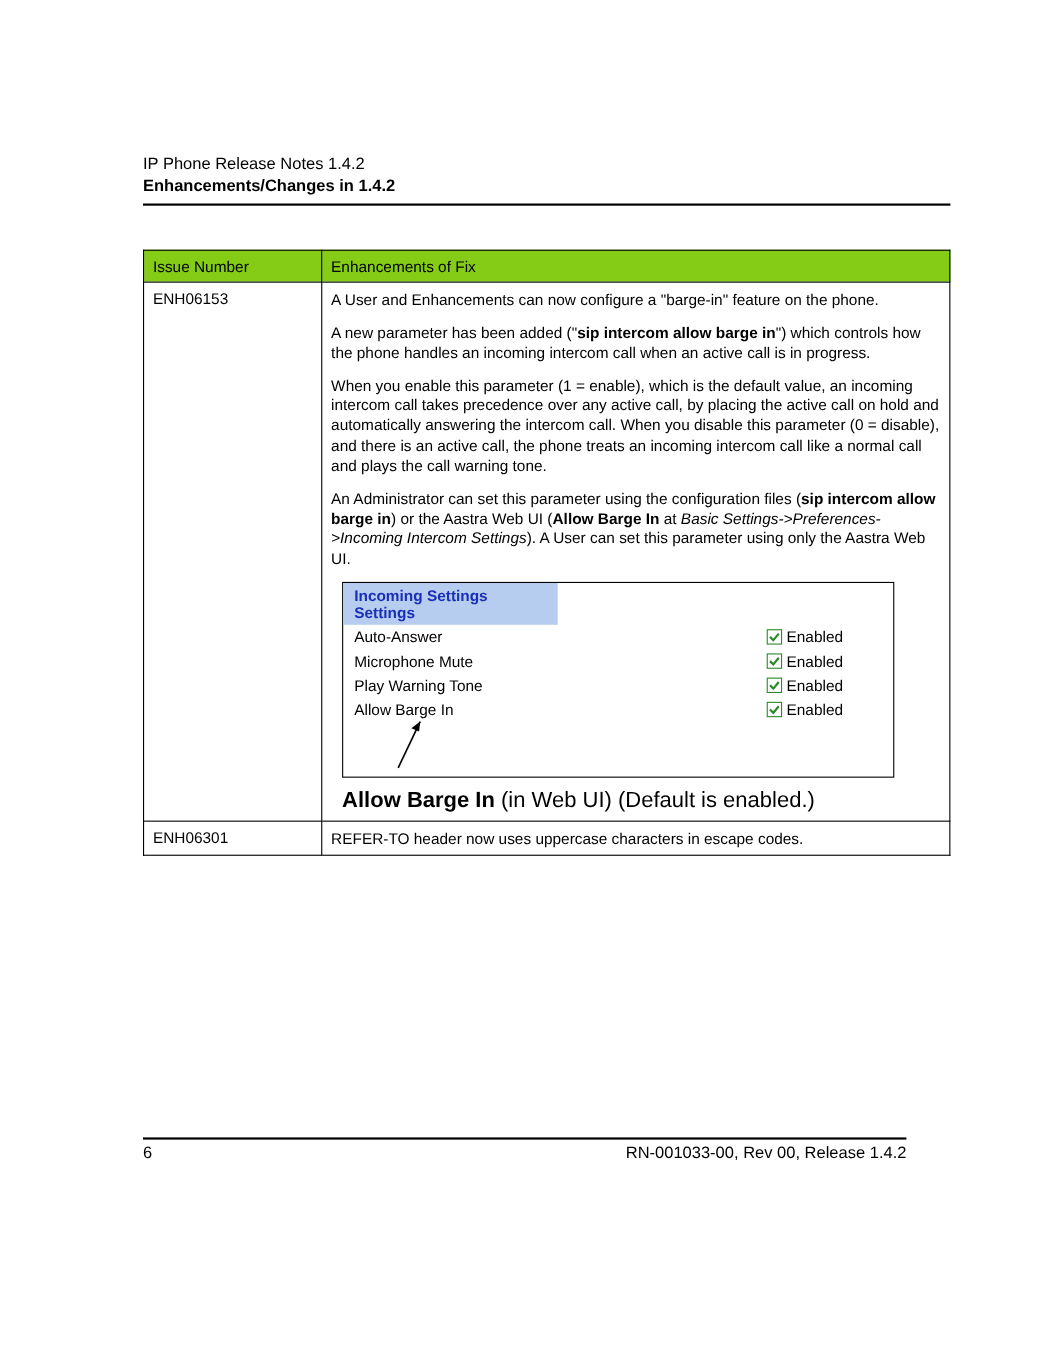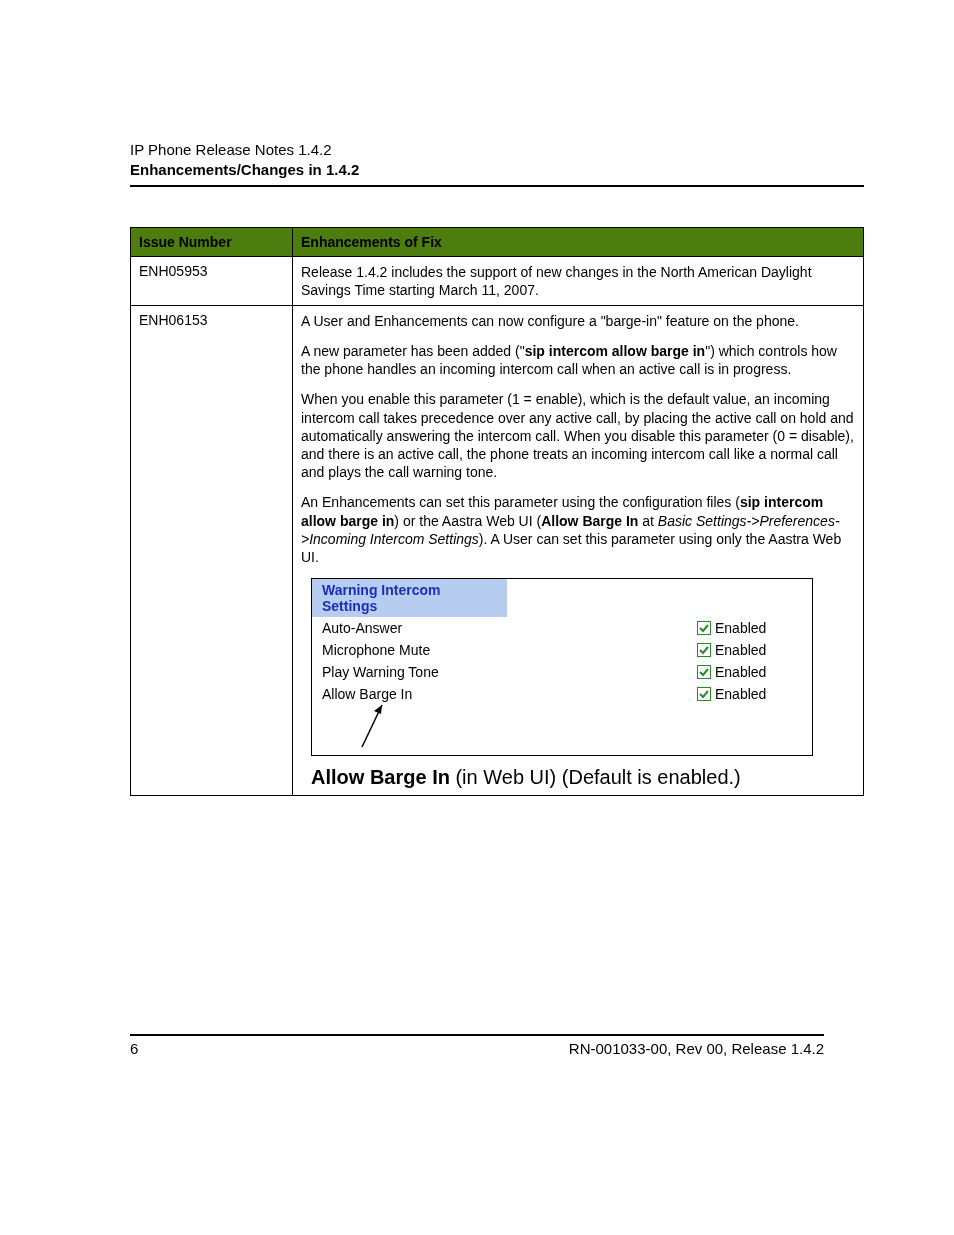--- a/index.html
+++ b/index.html
@@ -33,22 +33,22 @@
     width: 100%;
     font-size: 14px;
   }
   .main-table th, .main-table td {
     border: 1px solid #000;
     padding: 6px 8px;
     vertical-align: top;
     text-align: left;
   }
   .main-table th {
-    background: #4d7c0f;
-    font-weight: bold;
+    background: #84cc16;
+    font-weight: normal;
   }
   .col-issue { width: 145px; }
   .desc p { margin: 0 0 12px 0; line-height: 1.3; }
   .desc p:last-child { margin-bottom: 0; }
   .b { font-weight: bold; }
   .i { font-style: italic; }
 
   .ui-panel {
     border: 1px solid #000;
     margin: 10px 0 10px 10px;
@@ -112,39 +112,33 @@
 
   <table class="main-table">
     <thead>
       <tr>
         <th class="col-issue">Issue Number</th>
         <th>Enhancements of Fix</th>
       </tr>
     </thead>
     <tbody>
       <tr>
-        <td>ENH05953</td>
-        <td class="desc">
-          <p>Release 1.4.2 includes the support of new changes in the North American Daylight Savings Time starting March 11, 2007.</p>
-        </td>
-      </tr>
-      <tr>
         <td>ENH06153</td>
         <td class="desc">
           <p>A User and Enhancements can now configure a "barge-in" feature on the phone.</p>
           <p>
             <span>A new parameter has been added ("</span><span class="b">sip intercom allow barge in</span><span>") which controls how the phone handles an incoming intercom call when an active call is in progress.</span>
           </p>
           <p>When you enable this parameter (1 = enable), which is the default value, an incoming intercom call takes precedence over any active call, by placing the active call on hold and automatically answering the intercom call. When you disable this parameter (0 = disable), and there is an active call, the phone treats an incoming intercom call like a normal call and plays the call warning tone.</p>
           <p>
-            <span>An Enhancements can set this parameter using the configuration files (</span><span class="b">sip intercom allow barge in</span><span>) or the Aastra Web UI (</span><span class="b">Allow Barge In</span><span> at </span><span class="i">Basic Settings-&gt;Preferences-&gt;Incoming Intercom Settings</span><span>). A User can set this parameter using only the Aastra Web UI.</span>
+            <span>An Administrator can set this parameter using the configuration files (</span><span class="b">sip intercom allow barge in</span><span>) or the Aastra Web UI (</span><span class="b">Allow Barge In</span><span> at </span><span class="i">Basic Settings-&gt;Preferences-&gt;Incoming Intercom Settings</span><span>). A User can set this parameter using only the Aastra Web UI.</span>
           </p>
 
           <div class="ui-panel">
-            <div class="ui-title">Warning Intercom Settings</div>
+            <div class="ui-title">Incoming Settings Settings</div>
             <div class="ui-row">
               <span class="ui-label">Auto-Answer</span>
               <span class="ui-check">
                   <svg width="10" height="10" viewBox="0 0 10 10">
                     <polyline points="1,5 4,8 9,2" fill="none" stroke="#2a8a2a" stroke-width="2"></polyline>
                   </svg>
                 </span>
               <span>Enabled</span>
             </div>
             <div class="ui-row">
@@ -177,20 +171,26 @@
             <div class="arrow-holder">
               <svg class="arrow-svg" width="60" height="55">
                 <line x1="10" y1="50" x2="30" y2="8" stroke="#000" stroke-width="1.5"></line>
                 <polygon points="30,8 22,14 29,17" fill="#000"></polygon>
               </svg>
             </div>
           </div>
           <div class="caption">
             <span class="b">Allow Barge In</span><span> (in Web UI) (Default is enabled.)</span>
           </div>
+        </td>
+      </tr>
+      <tr>
+        <td>ENH06301</td>
+        <td class="desc">
+          <p>REFER-TO header now uses uppercase characters in escape codes.</p>
         </td>
       </tr>
     </tbody>
   </table>
 
   <div class="footer">
     <hr class="footer-rule">
     <div class="footer-row">
       <span>6</span>
       <span>RN-001033-00, Rev 00, Release 1.4.2</span>

